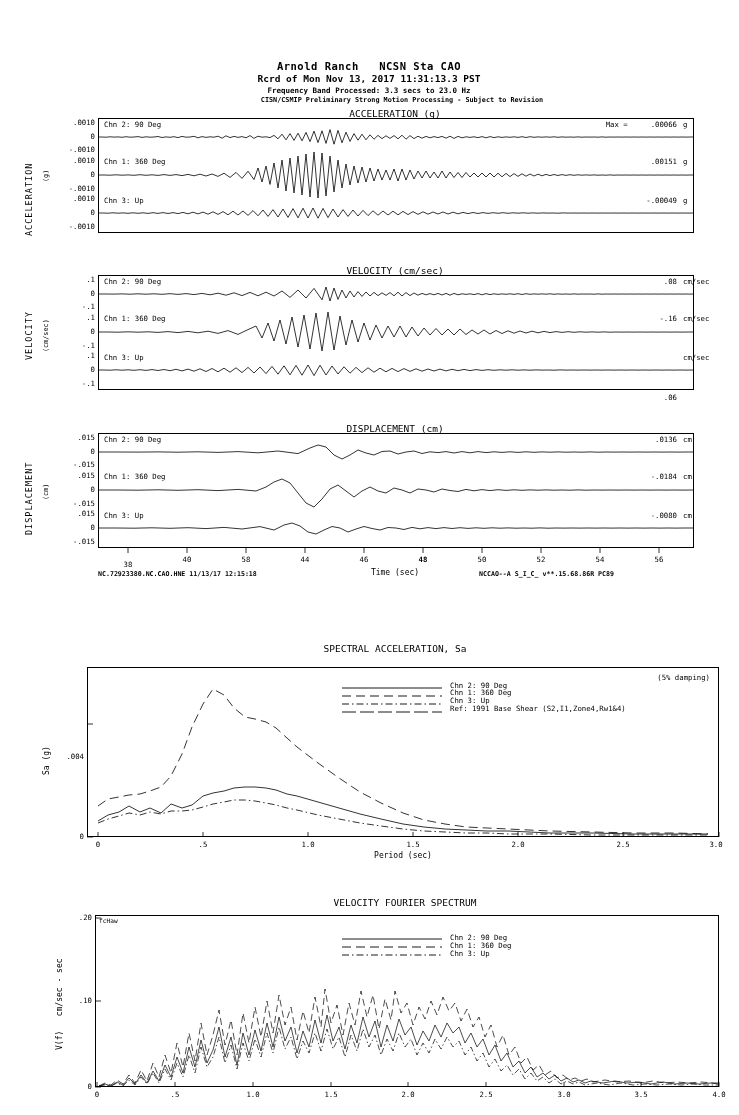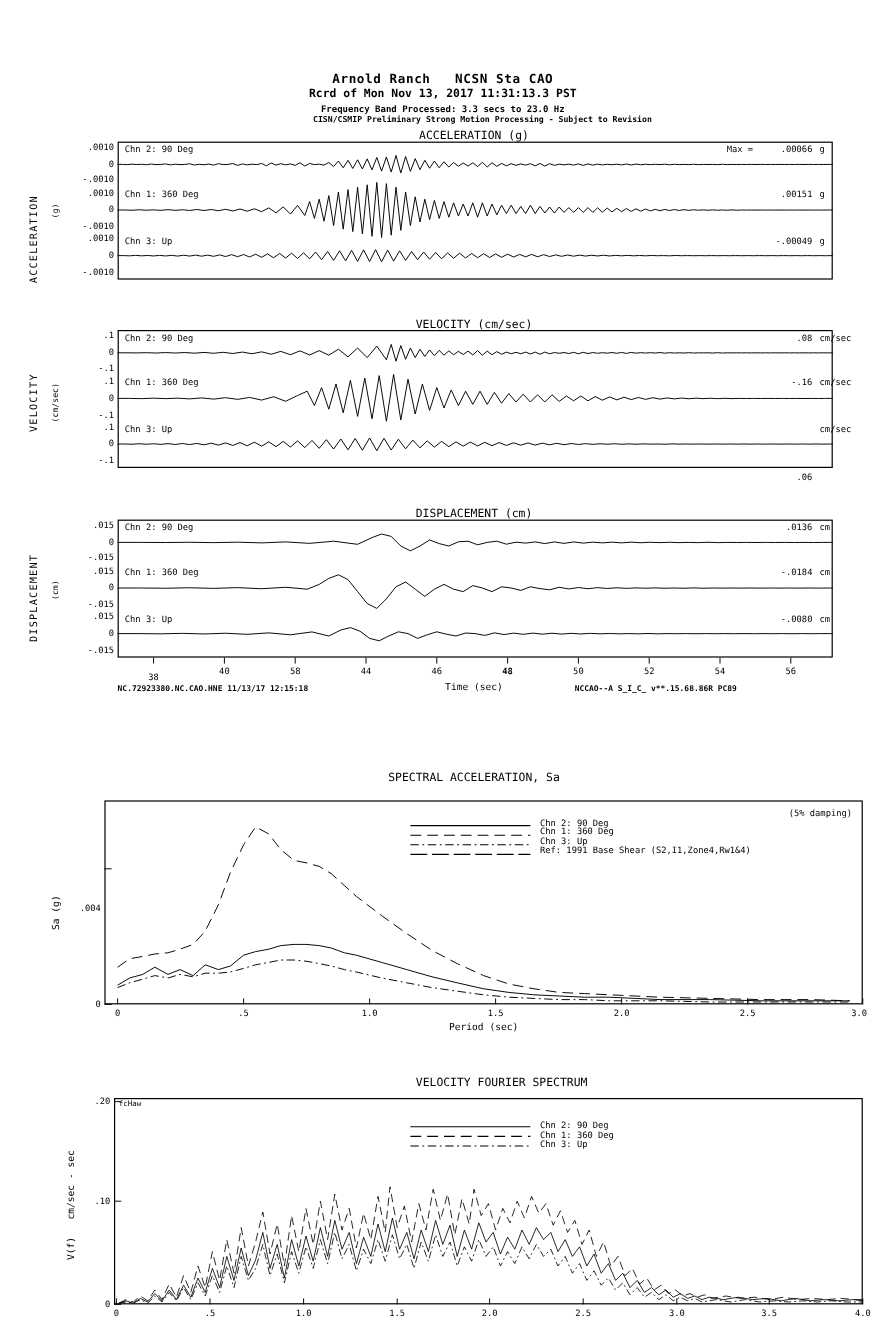--- a/index.html
+++ b/index.html
@@ -210,21 +210,21 @@
 
   <div class="txt tick c mono" style="left:98px;top:840px;">0</div>
   <div class="txt tick c mono" style="left:203px;top:840px;">.5</div>
   <div class="txt tick c mono" style="left:308px;top:840px;">1.0</div>
   <div class="txt tick c mono" style="left:413px;top:840px;">1.5</div>
   <div class="txt tick c mono" style="left:518px;top:840px;">2.0</div>
   <div class="txt tick c mono" style="left:623px;top:840px;">2.5</div>
   <div class="txt tick c mono" style="left:716px;top:840px;">3.0</div>
   <div class="txt axlbl c mono" style="left:403px;top:851px;">Period (sec)</div>
 
-  <div class="txt panel-title c mono" style="left:418px;top:897px;">VELOCITY FOURIER SPECTRUM</div>
+  <div class="txt panel-title c mono" style="left:405px;top:897px;">VELOCITY FOURIER SPECTRUM</div>
   <div class="frame" style="left:95px;top:915px;width:624px;height:172px;"></div>
   <div class="txt mono" style="left:99px;top:917px;font-size:6.2px;">fcHaw</div>
 
   <svg style="left:95px;top:915px;" width="624" height="172" viewBox="0 0 624 172">
 
     <path class="tracethin" stroke-dasharray="7,4" d="M4,171 L10,168 L16,170 L22,165 L28,169 L34,160 L40,168 L46,155 L52,166 L58,148 L64,162 L70,140 L76,158 L82,128 L88,152 L94,118 L100,146 L106,108 L112,140 L118,120 L124,95 L130,130 L136,105 L142,140 L148,98 L154,128 L160,92 L166,122 L172,86 L178,118 L184,80 L190,110 L196,92 L202,125 L208,96 L214,118 L220,82 L226,112 L230,74 L236,108 L242,90 L248,120 L254,88 L260,110 L266,76 L272,102 L278,80 L284,114 L290,84 L296,105 L300,76 L306,98 L312,88 L318,110 L324,92 L330,104 L336,86 L342,100 L348,82 L354,96 L360,88 L366,106 L372,94 L378,112 L384,102 L390,122 L396,110 L402,132 L408,120 L414,140 L420,132 L426,148 L432,142 L438,155 L444,150 L450,160 L456,156 L462,163 L468,160 L474,165 L480,163 L486,166 L492,164 L498,167 L510,165 L522,167 L534,166 L546,168 L558,166 L570,168 L582,167 L594,168 L606,167 L618,168 L624,168"></path>
 
     <path class="tracethin" d="M4,171 L10,169 L16,171 L22,167 L28,170 L34,163 L40,169 L46,160 L52,168 L58,156 L64,166 L70,150 L76,162 L82,142 L88,158 L94,132 L100,152 L106,125 L112,148 L118,135 L124,112 L130,142 L136,122 L142,150 L148,118 L154,140 L160,115 L166,136 L172,108 L178,132 L184,102 L190,126 L196,112 L202,138 L208,116 L214,132 L220,105 L226,128 L232,100 L238,126 L244,112 L250,134 L256,110 L262,128 L268,102 L274,122 L280,106 L286,132 L292,110 L298,126 L304,104 L310,120 L316,112 L322,130 L328,116 L334,126 L340,110 L346,122 L352,108 L358,118 L364,112 L370,128 L376,118 L382,132 L388,124 L394,140 L400,130 L406,146 L412,138 L418,152 L424,146 L430,158 L436,152 L442,162 L448,158 L454,164 L460,160 L466,166 L472,163 L478,167 L484,165 L490,168 L496,166 L508,168 L520,166 L532,168 L544,167 L556,169 L568,167 L580,169 L592,168 L604,169 L616,168 L624,169"></path>
 
     <path class="tracethin" stroke-dasharray="6,2.5,1.5,2.5" d="M4,171 L10,170 L16,171 L22,168 L28,171 L34,165 L40,170 L46,162 L52,169 L58,158 L64,168 L70,154 L76,165 L82,148 L88,162 L94,140 L100,158 L106,132 L112,152 L118,142 L124,122 L130,148 L136,130 L142,154 L148,128 L154,146 L160,124 L166,142 L172,118 L178,138 L184,112 L190,134 L196,122 L202,144 L208,126 L214,138 L220,118 L226,136 L232,114 L238,134 L244,122 L250,142 L256,120 L262,136 L268,114 L274,132 L280,120 L286,140 L292,124 L298,136 L304,118 L310,132 L316,124 L322,140 L328,128 L334,138 L340,124 L346,134 L352,122 L358,132 L364,126 L370,140 L376,132 L382,146 L388,138 L394,152 L400,144 L406,156 L412,150 L418,160 L424,154 L430,164 L436,158 L442,166 L448,162 L454,168 L460,164 L466,169 L472,166 L478,169 L484,167 L490,170 L502,168 L514,170 L526,168 L538,170 L550,169 L562,170 L574,169 L586,170 L598,169 L610,170 L624,170"></path>

